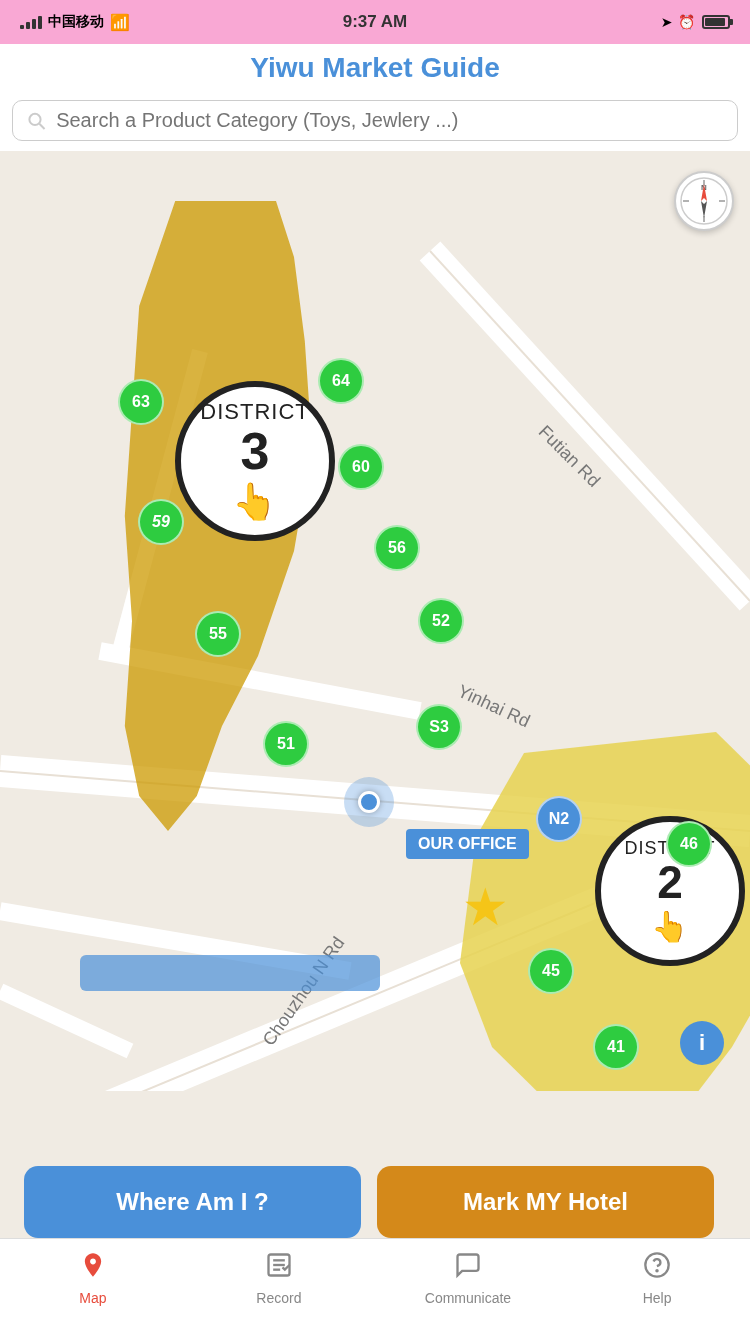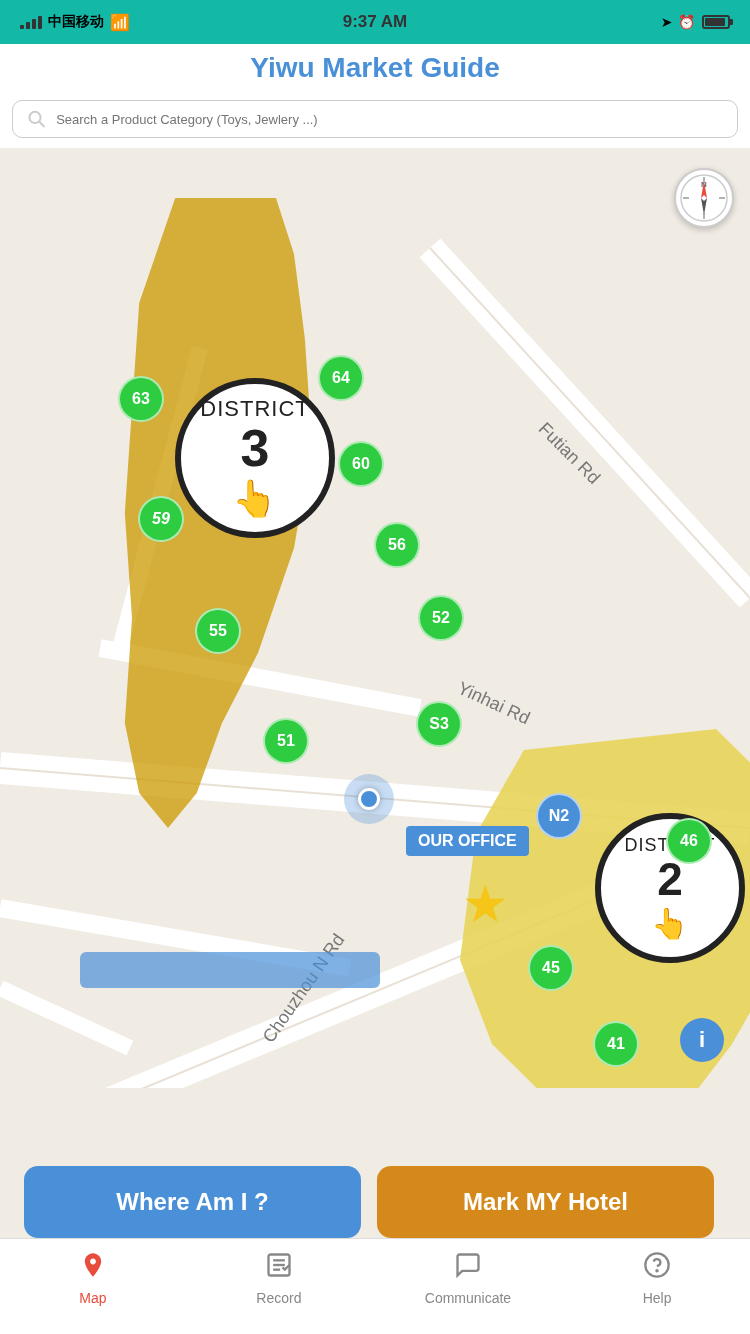--- a/index.html
+++ b/index.html
@@ -10,21 +10,21 @@
       overflow: hidden;
       font-family: -apple-system, 'Helvetica Neue', sans-serif;
       background: #f0ebe3;
       position: relative;
     }
 
     
     #status-bar {
       width: 750px;
       height: 44px;
-      background: #14b8a6;
+      background: #f9a8d4;
       display: flex;
       align-items: center;
       justify-content: space-between;
       padding: 0 20px;
       position: relative;
       z-index: 100;
     }
     .status-left {
       display: flex;
       align-items: center;
@@ -115,21 +115,21 @@
     }
     .search-icon-inner {
       width: 20px;
       height: 20px;
       margin-right: 10px;
       opacity: 0.5;
     }
     .search-input {
       border: none;
       outline: none;
-      font-size: 13px;
+      font-size: 20px;
       color: #3b82f6;
       width: 100%;
       background: transparent;
     }
 
     
     #map-container {
       position: relative;
       width: 750px;
       height: 940px;

